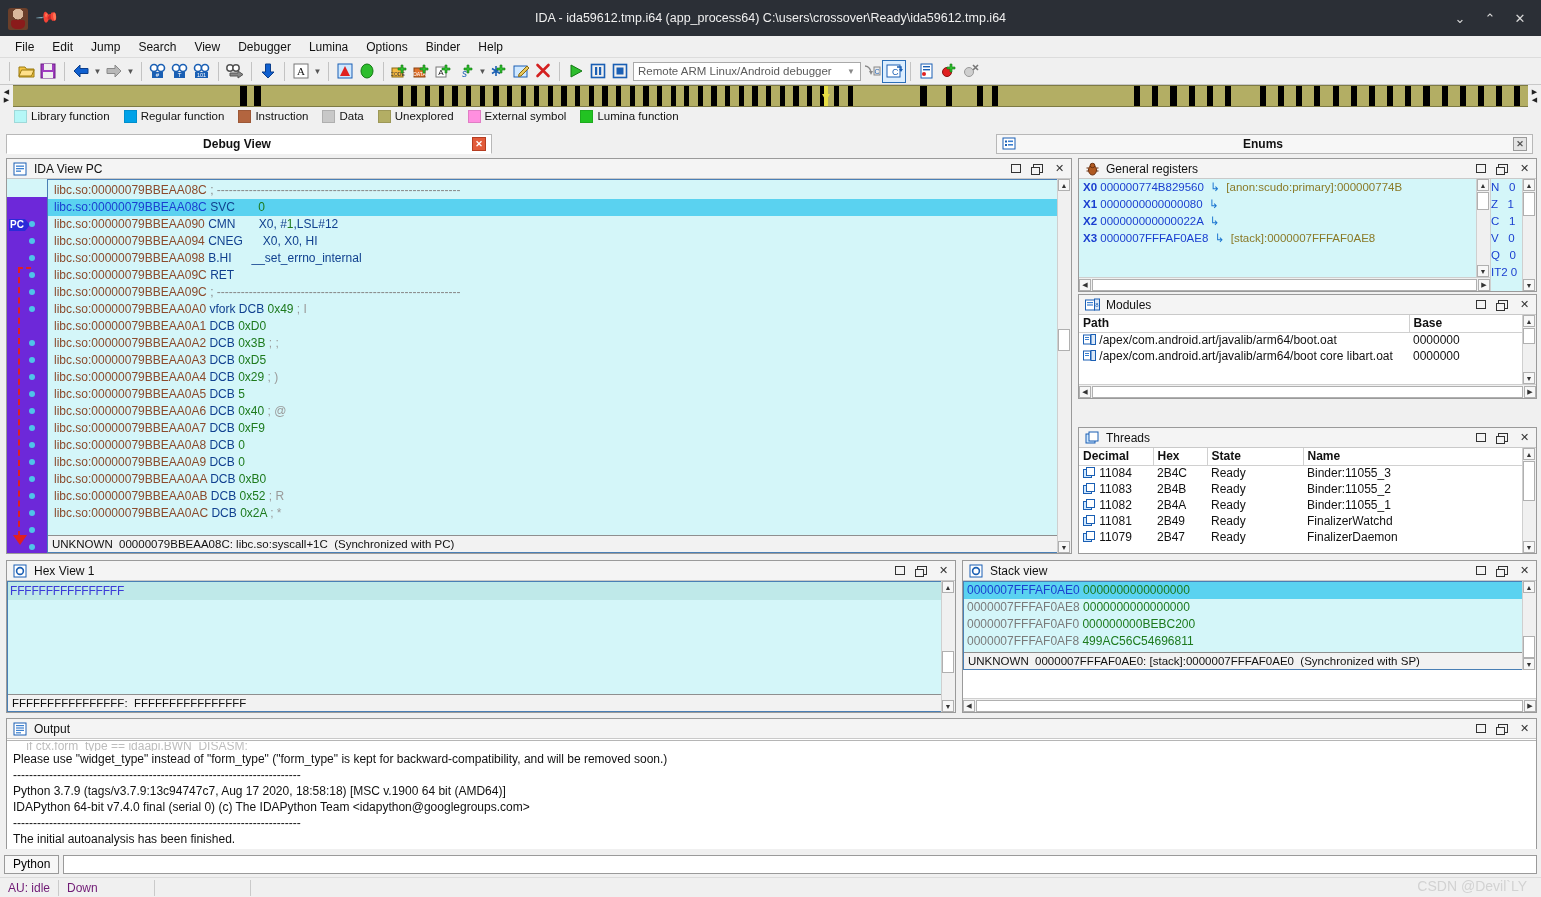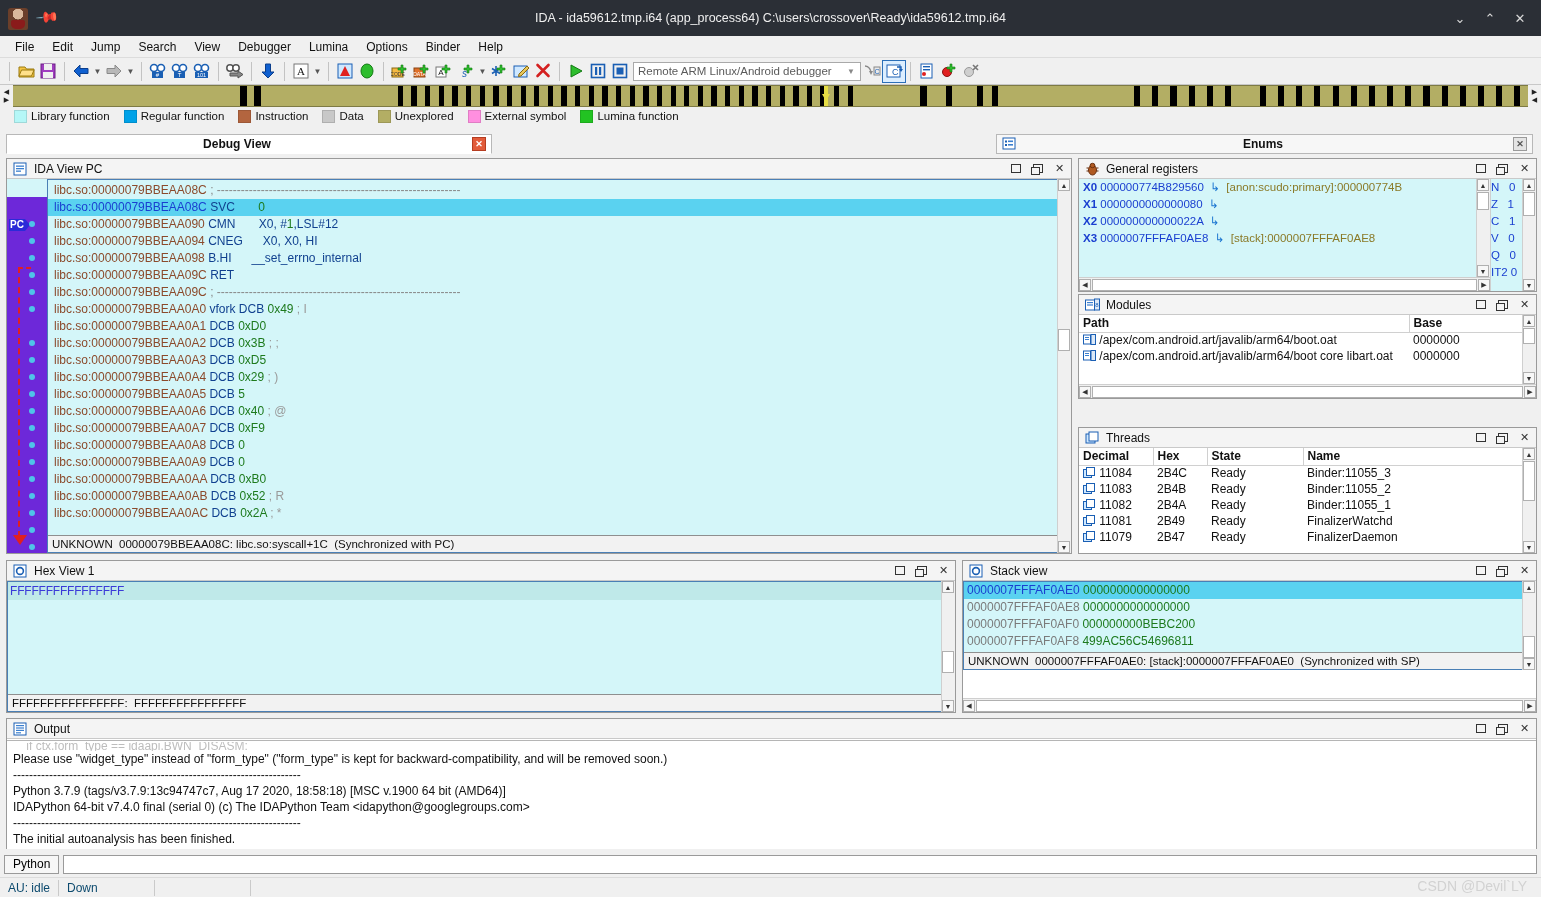--- a/index.html
+++ b/index.html
@@ -192,21 +192,21 @@
   
   .out-body { background:#fff; font-size:12px; color:#111; padding: 1px 6px; overflow:hidden; }
   .out-line { height:16px; line-height:16px; white-space:pre; }
   .out-line.clip { height: 9px; line-height: 9px; overflow:hidden; color:#bdbdbd; }
   .pyrow { position:absolute; left:0; right:0; bottom:22px; height:21px; display:flex;
            align-items:center; background:#f0f0f0; }
   .pybtn { border:1px solid #9a9a9a; background:#f7f7f7; height:19px; line-height:17px;
            padding: 0 8px; font-size:12px; margin-left:4px; }
   .pyinput { flex:1; height:19px; background:#fff; border:1px solid #9a9a9a; margin: 0 4px 0 4px; }
   .statusbar { position:absolute; left:0; right:0; bottom:0; height:20px; background:#f0f0f0;
-               display:flex; align-items:center; font-size:12px; color:#0c4a6e;
+               display:flex; align-items:center; font-size:12px; color:#701a75;
                border-top:1px solid #dcdcdc; }
   .sb-cell { padding: 0 8px; height:16px; line-height:16px; border-right:1px solid #cacaca; }
   .sb-cell:first-child { border-right:1px solid #cacaca; }
   .watermark { position:absolute; right:14px; bottom:3px; color:#d2d2d2; font-size:14px; }
 </style>
 </head>
 <body>
 
 <div id="app">
 

